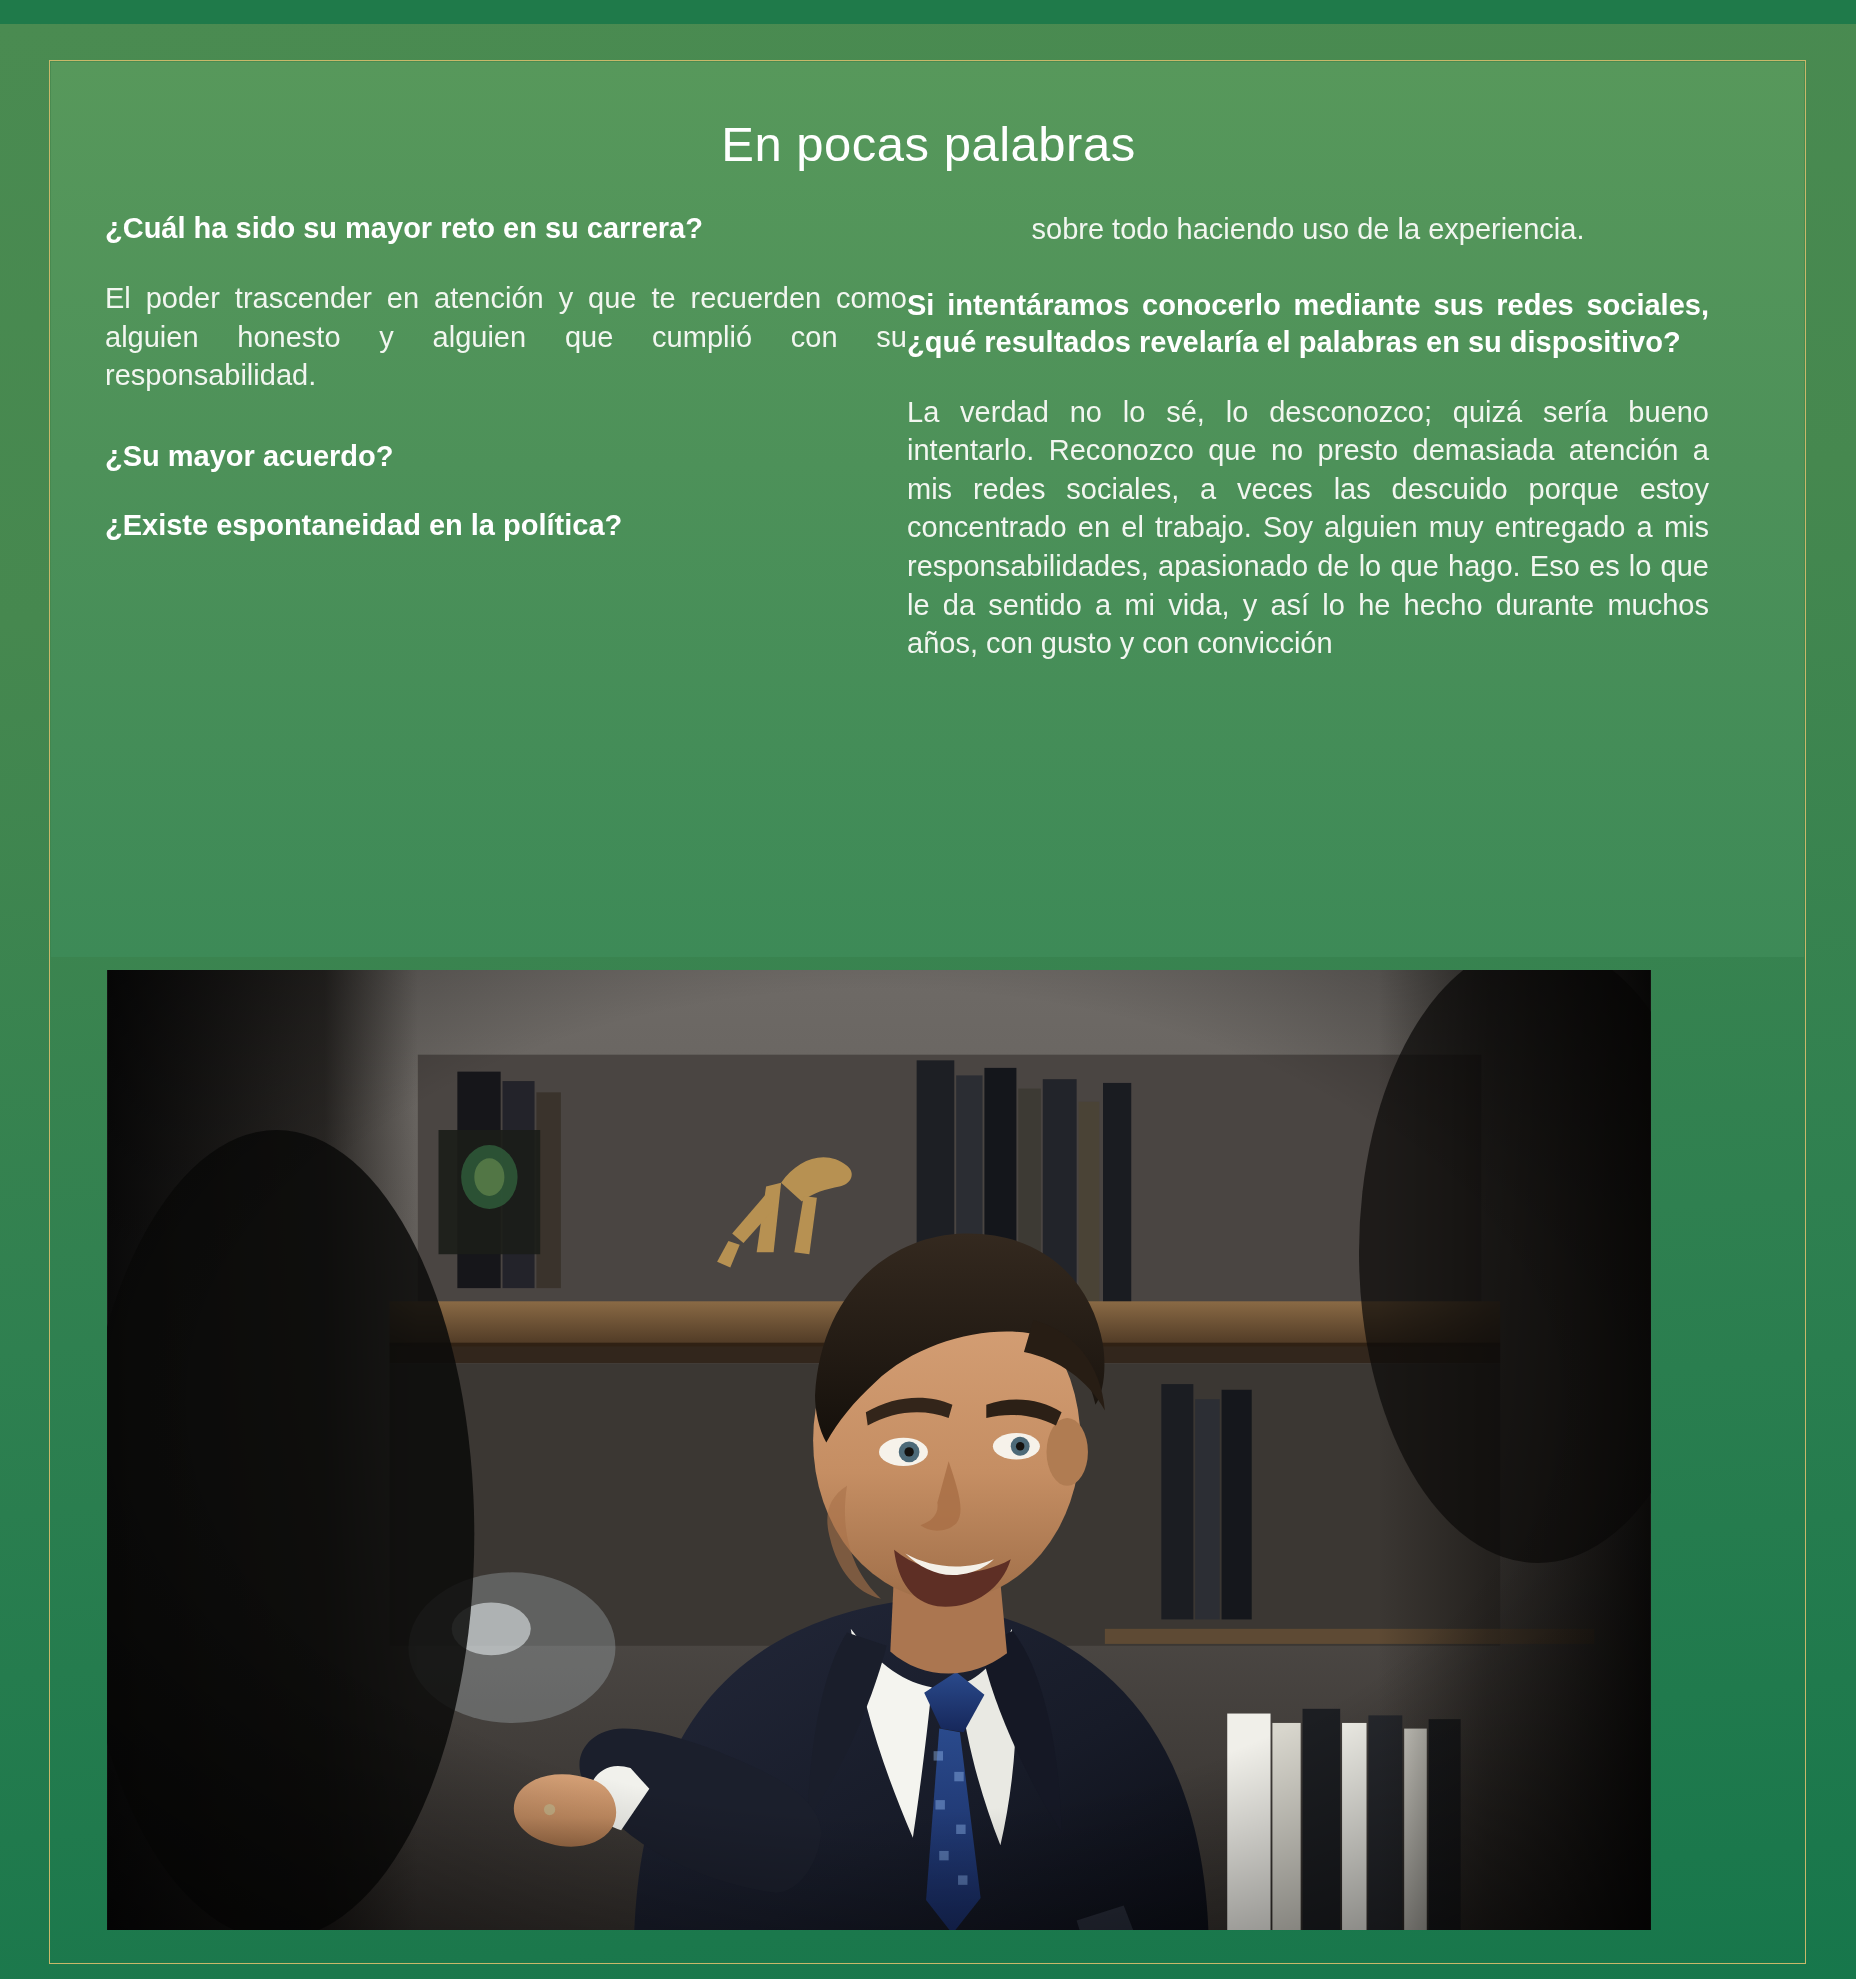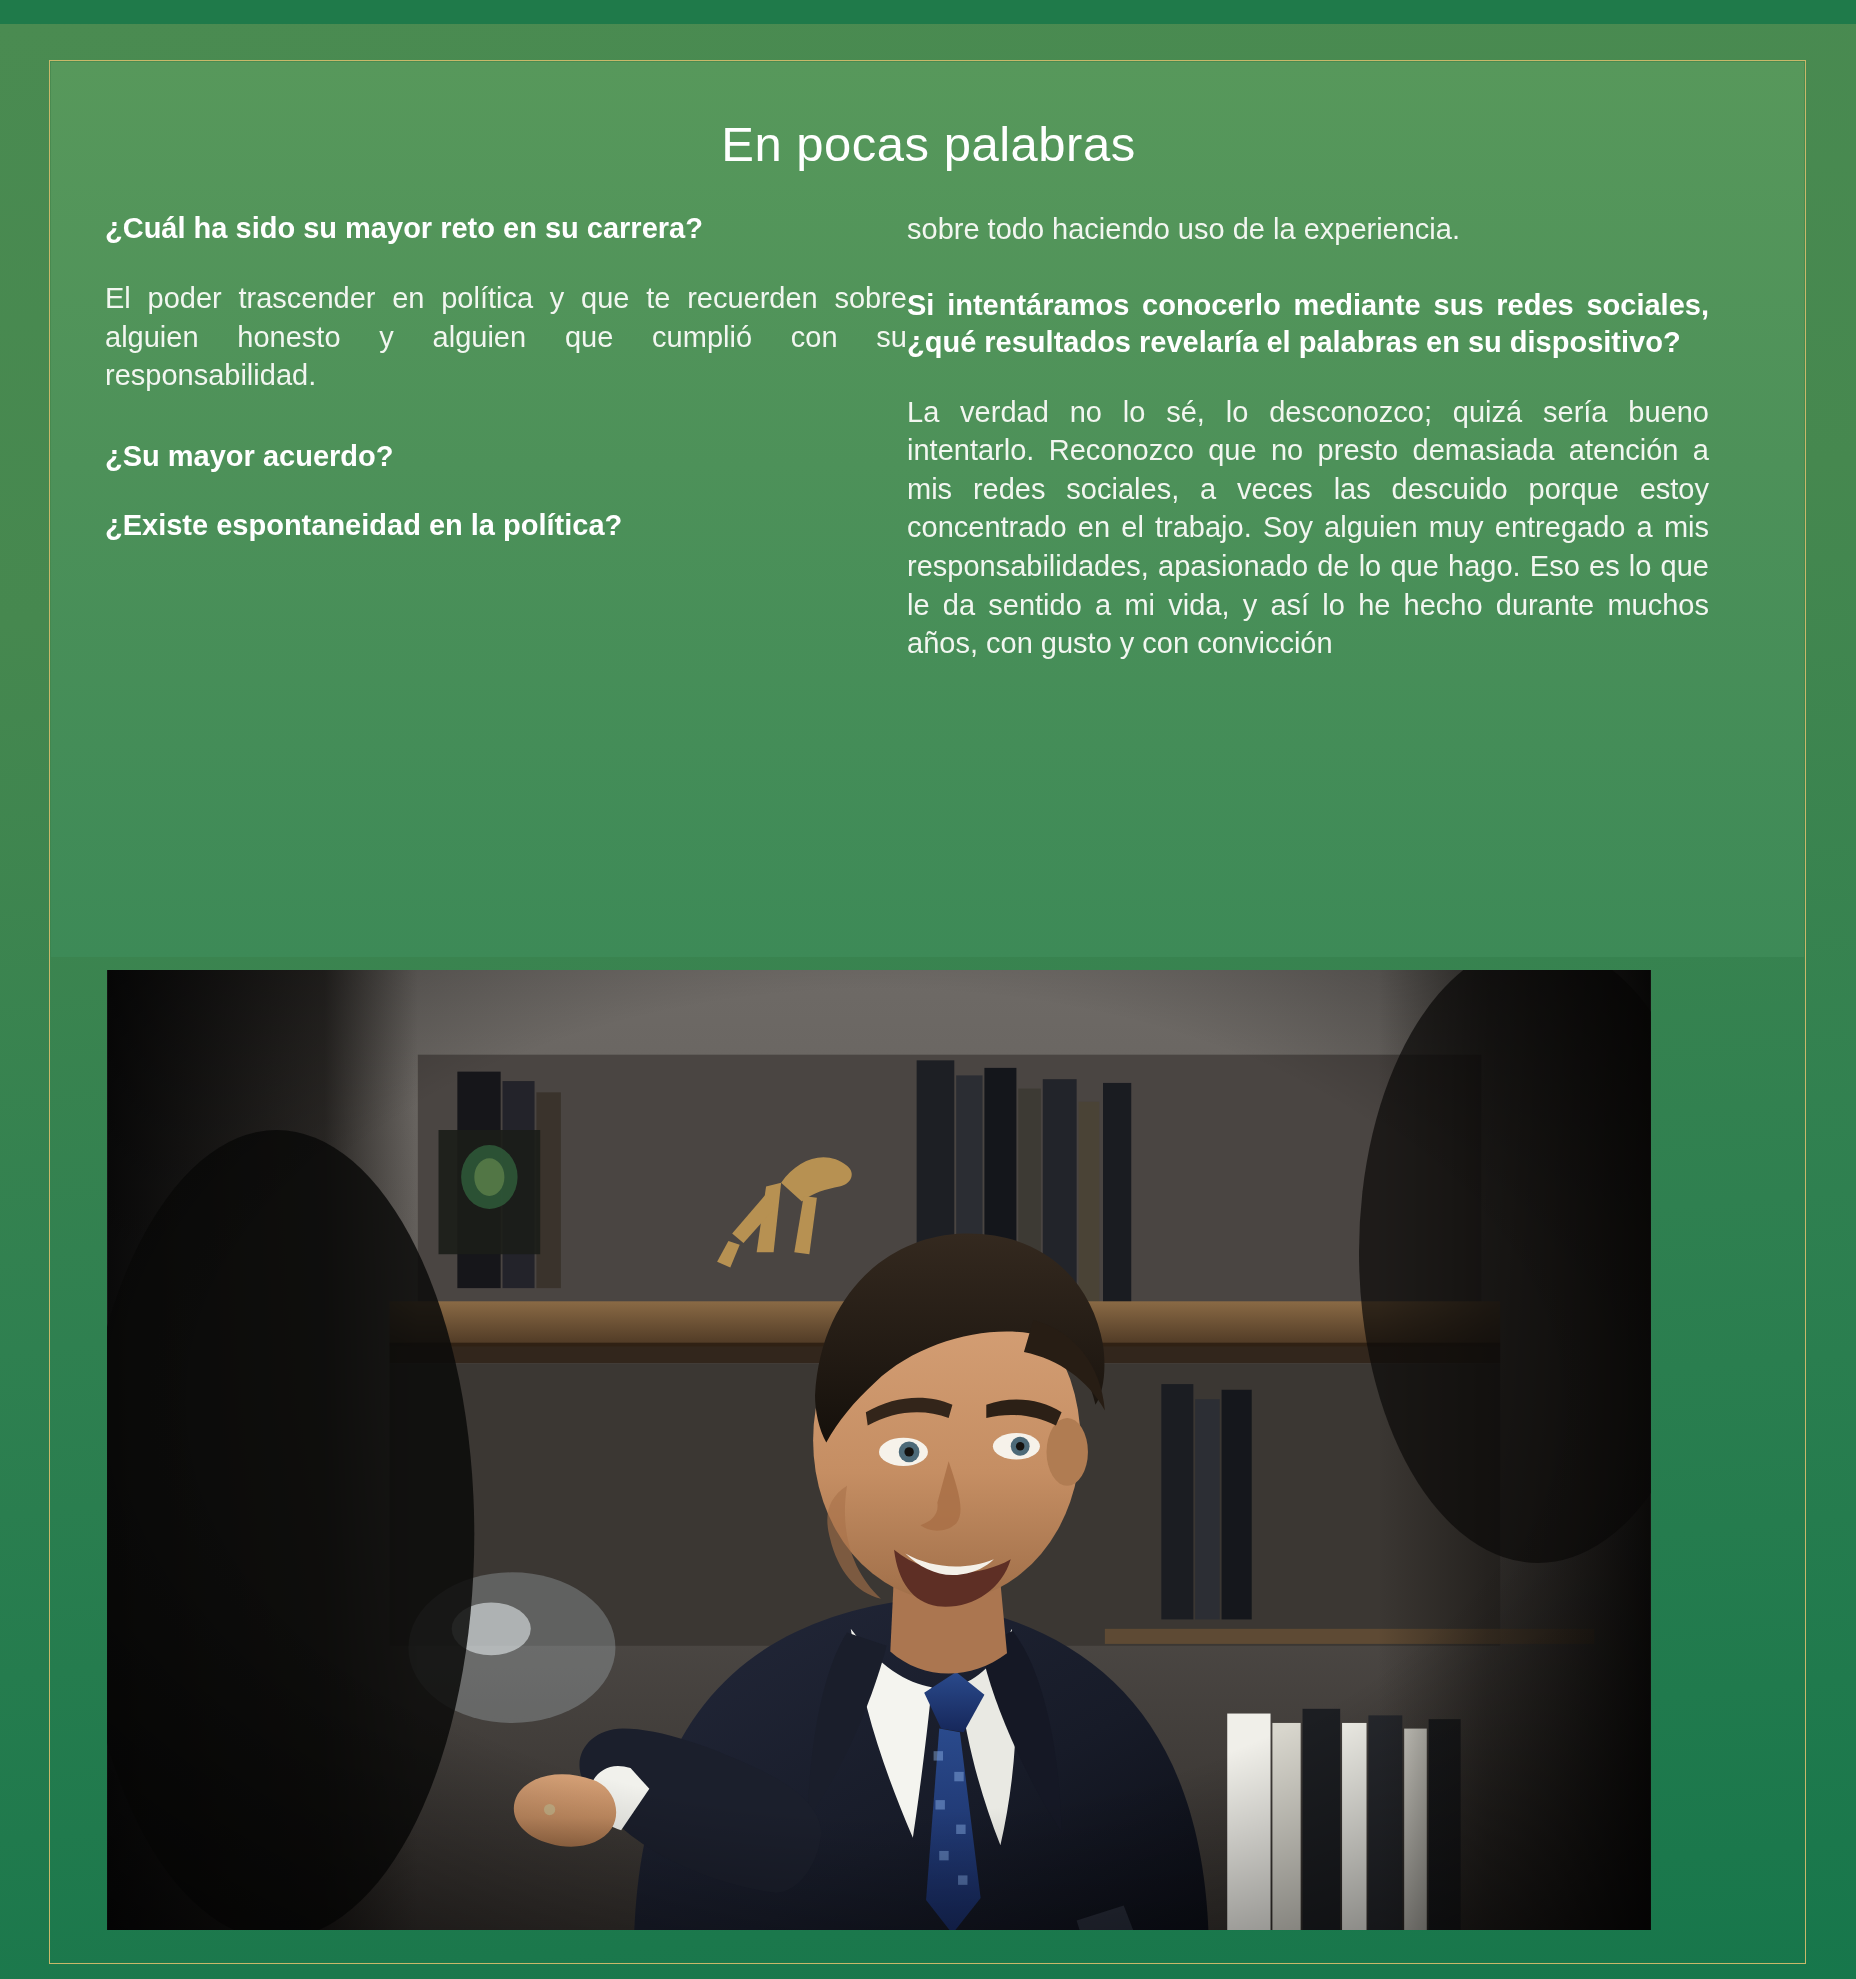--- a/index.html
+++ b/index.html
@@ -76,20 +76,21 @@
     font-weight: bold;
     line-height: 1.28;
     margin: 0 0 32px 0;
   }
   .a {
     color: #f2f6f0;
     font-size: 29px;
     font-weight: 400;
     line-height: 1.33;
     margin: 0 0 43px 0;
+    text-align: center;
   }
   .just {
     text-align: justify;
   }
   .tight {
     margin-bottom: 38px;
   }
   .col-right .q {
     text-align: justify;
   }
@@ -113,21 +114,21 @@
 
   <div class="text-panel"></div>
   <div class="frame"></div>
 
   <div class="title">En pocas palabras</div>
 
   <div class="columns">
 
     <div class="col col-left">
       <p class="q">¿Cuál ha sido su mayor reto en su carrera?</p>
-      <p class="a just">El poder trascender en política y que te recuerden sobre alguien honesto y alguien que cumplió con su responsabilidad.</p>
+      <p class="a just">El poder trascender en atención y que te recuerden como alguien honesto y alguien que cumplió con su responsabilidad.</p>
       <p class="q">¿Su mayor acuerdo?</p>
       <p class="q">¿Existe espontaneidad en la política?</p>
     </div>
 
     <div class="col col-right">
       <p class="a tight">sobre todo haciendo uso de la experiencia.</p>
       <p class="q">Si intentáramos conocerlo mediante sus redes sociales, ¿qué resultados revelaría el palabras en su dispositivo?</p>
       <p class="a just">La verdad no lo sé, lo desconozco; quizá sería bueno intentarlo. Reconozco que no presto demasiada atención a mis redes sociales, a veces las descuido porque estoy concentrado en el trabajo. Soy alguien muy entregado a mis responsabilidades, apasionado de lo que hago. Eso es lo que le da sentido a mi vida, y así lo he hecho durante muchos años, con gusto y con convicción</p>
     </div>
 

